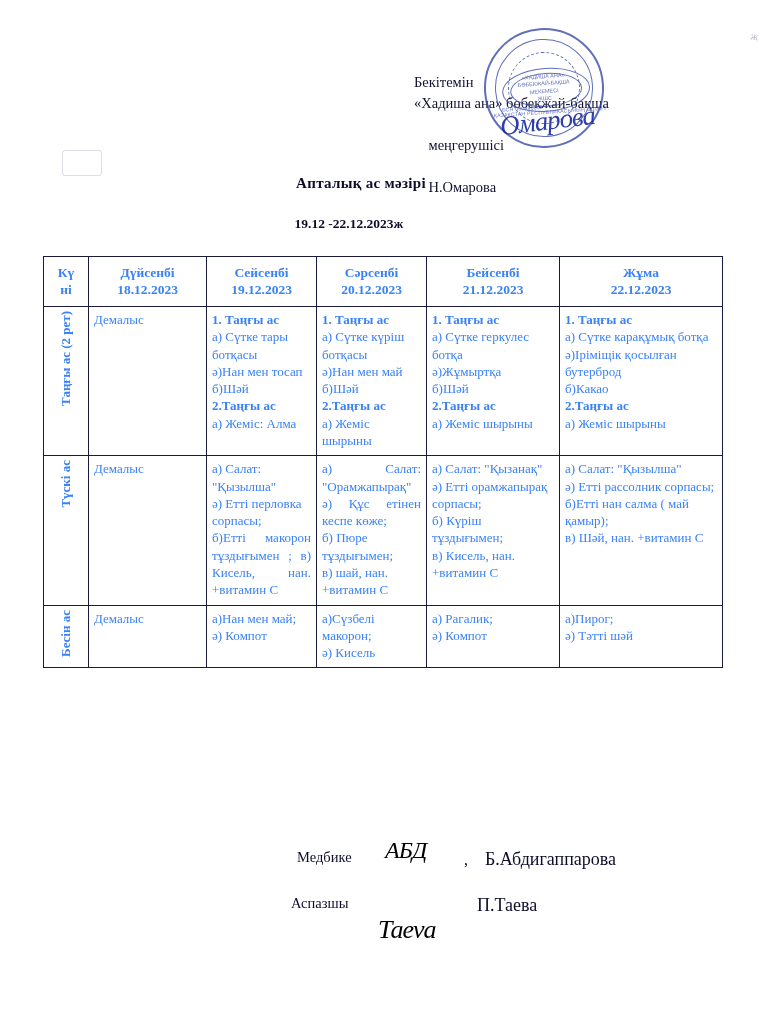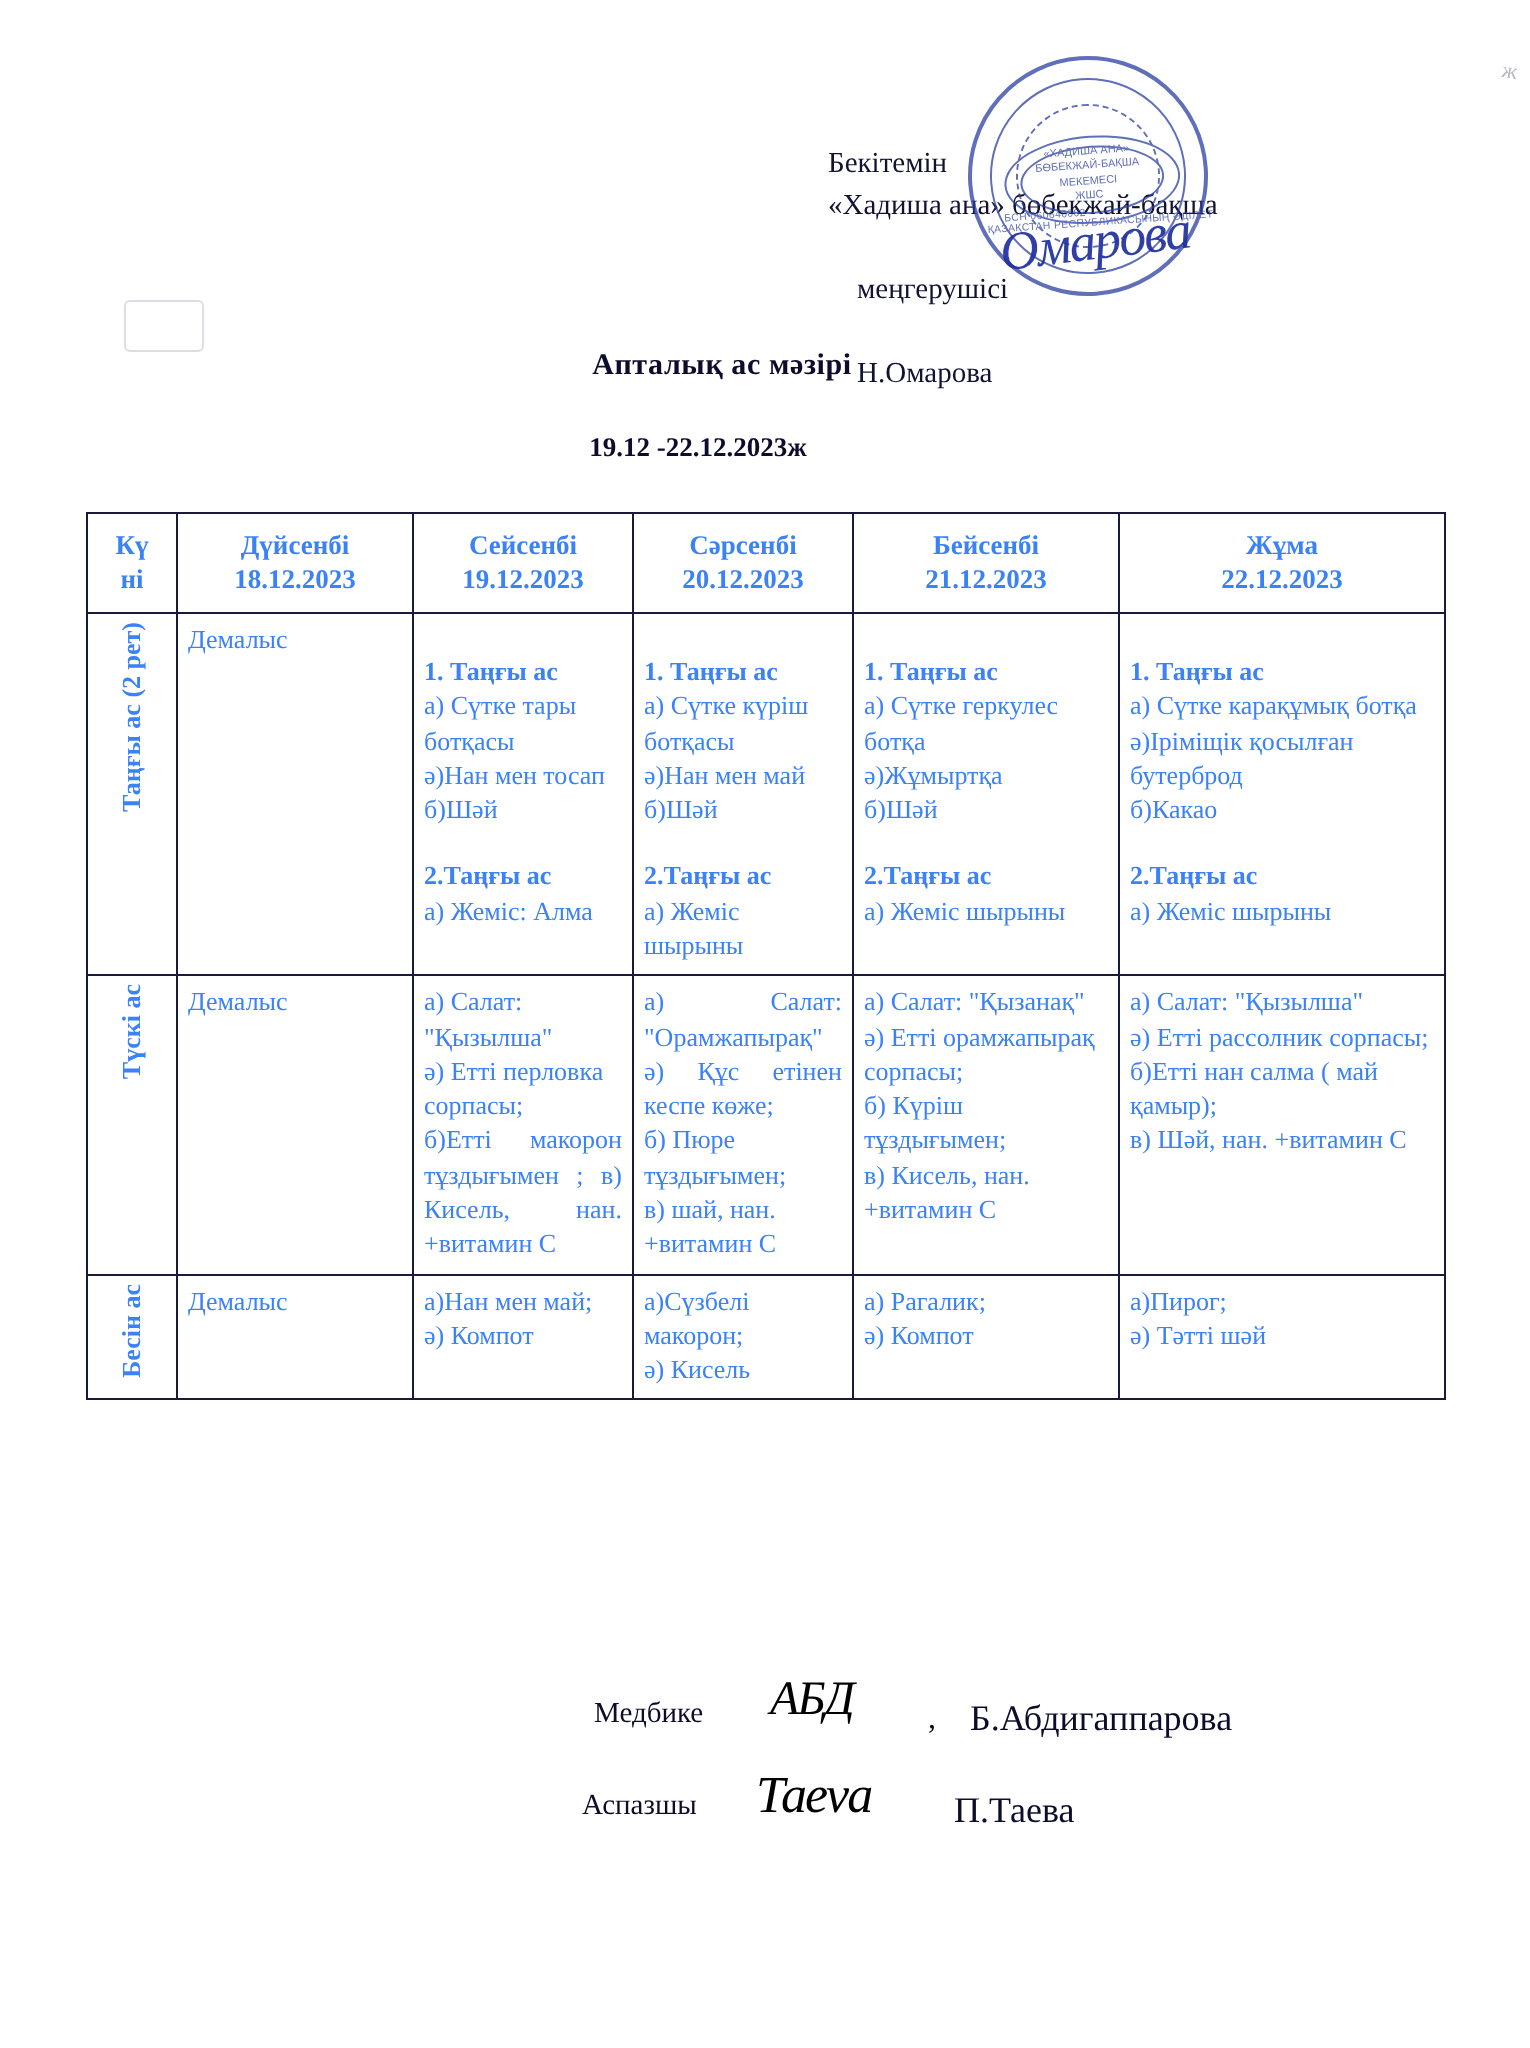--- a/index.html
+++ b/index.html
@@ -173,21 +173,21 @@
   }
   .rowhead .vert {
     writing-mode: vertical-rl;
     transform: rotate(180deg);
     white-space: pre-line;
     display: inline-block;
     line-height: 1.15;
     text-align: center;
   }
   .cell p { margin: 0; }
-  .cell .b { font-weight: bold; margin-top: 16px; }
+  .cell .b { font-weight: bold; }
   .cell .just { text-align: justify; text-align-last: left; }
 
   
   .footer {
     position: absolute;
     left: 0;
     top: 845px;
     width: 765px;
     font-size: 14.5px;
   }
@@ -205,21 +205,21 @@
     font-size: 18px;
   }
   .scribble {
     position: absolute;
     font-family: "Liberation Serif", serif;
     font-style: italic;
     color: #000000;
     font-size: 24px;
     letter-spacing: -1px;
   }
-  .scribble.two { font-size: 26px; }
+  .scribble.two { font-size: 26px; margin-top: 32px; }
   .comma {
     position: absolute;
     font-size: 16px;
   }
 
   
   .mark-tl {
     position: absolute;
     left: 62px; top: 150px;
     width: 40px; height: 26px;

